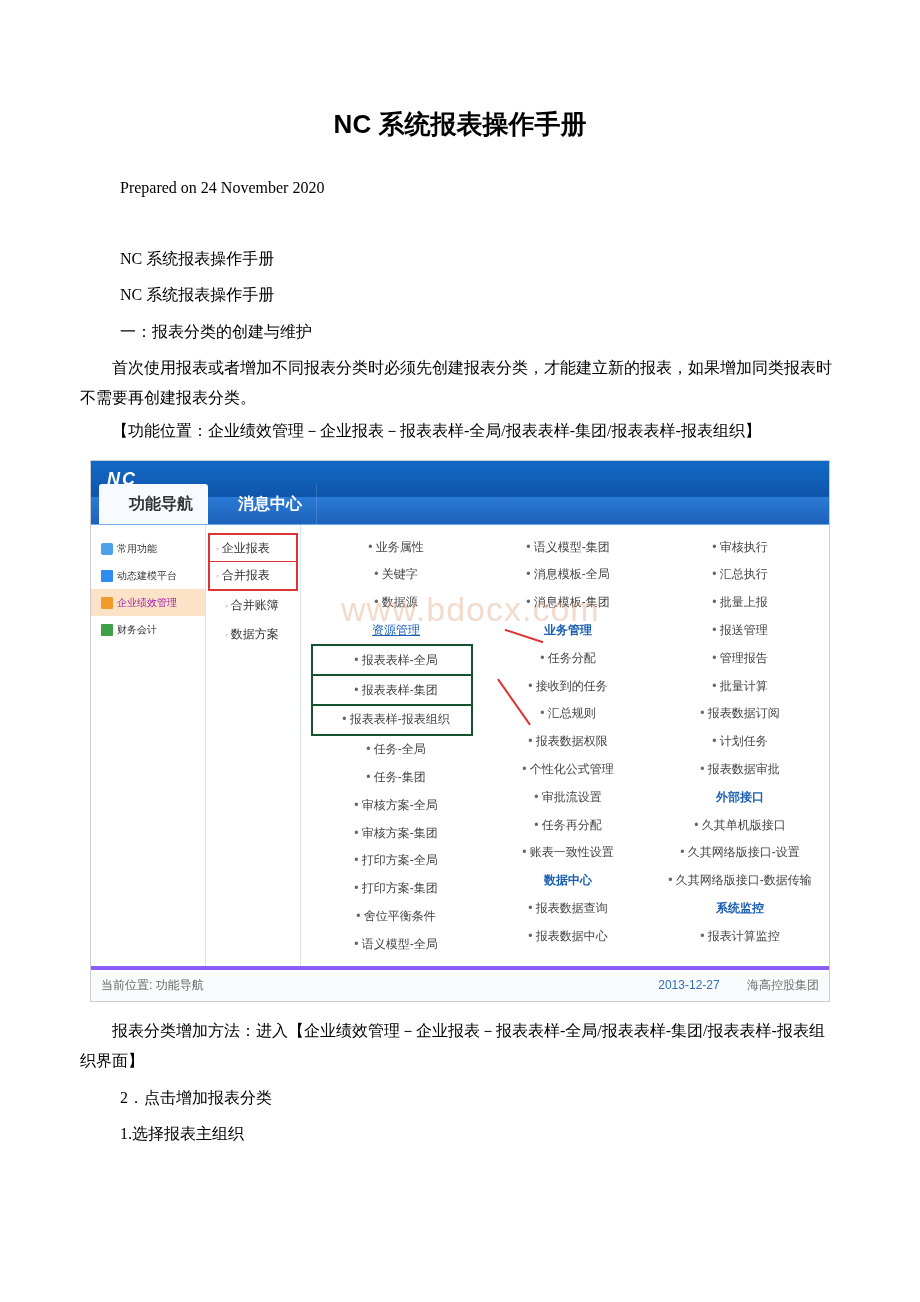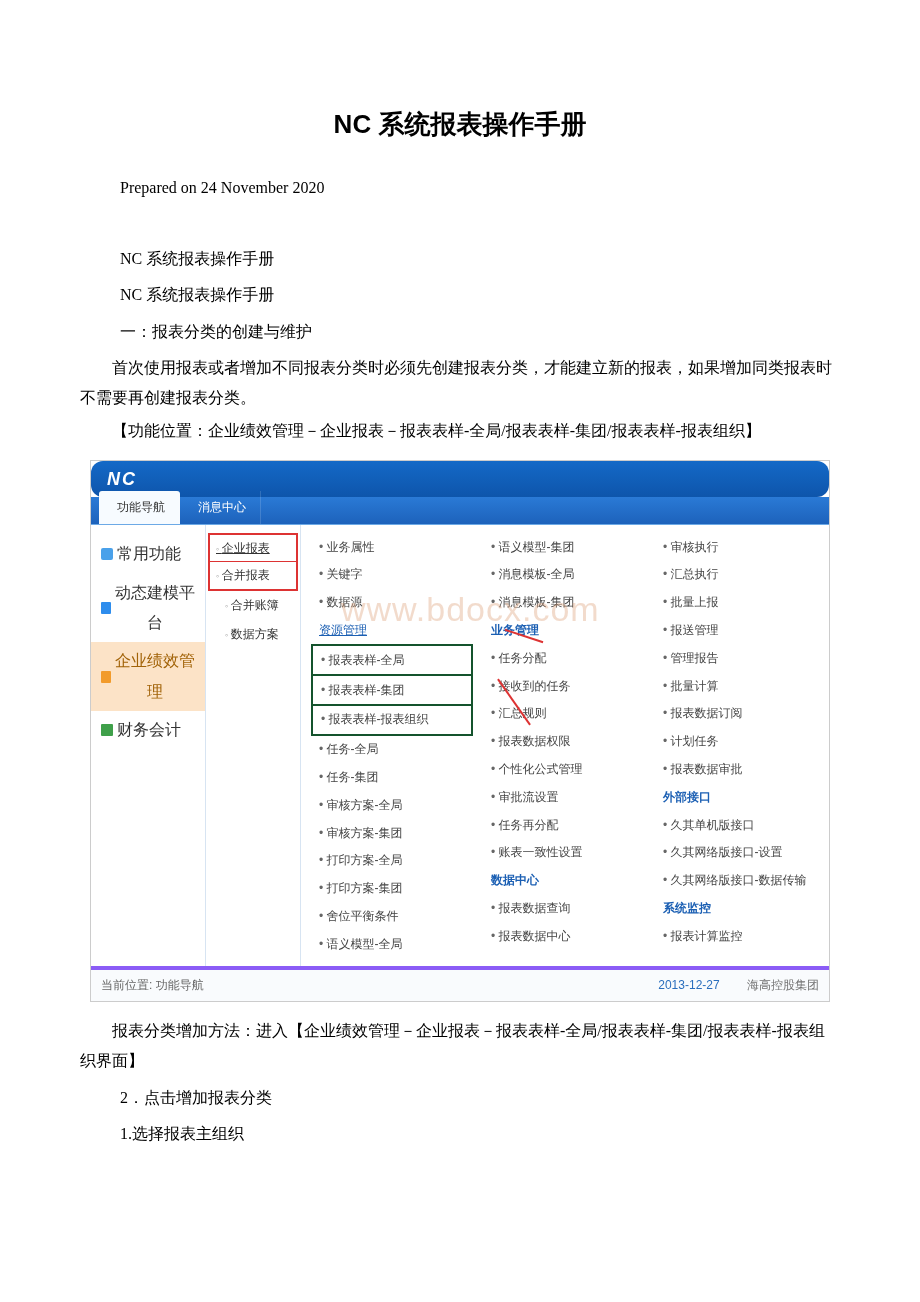--- a/index.html
+++ b/index.html
@@ -37,70 +37,70 @@
     font-size: 12px;
     color: #333;
     position: relative;
   }
   .nc-header {
     background: linear-gradient(#1469c7, #0e55ab);
     height: 36px;
     display: flex;
     align-items: center;
     padding-left: 16px;
-    border-radius: 12px;
   }
   .nc-logo {
     color: #fff;
     font-weight: bold;
     font-style: italic;
     font-size: 18px;
     letter-spacing: 2px;
     font-family: Arial, sans-serif;
   }
   .nc-tabs {
     background: linear-gradient(#2a7ad6, #1d62bb);
     height: 28px;
     display: flex;
     align-items: flex-end;
     padding-left: 8px;
     border-bottom: 1px solid #6ca9e6;
   }
   .nc-tab {
     color: #fff;
-    padding: 5px 14px 5px 18px;
-    font-size: 12px;
+    padding: 5px 14px 5px 30px;
+    font-size: 16px;
     border-right: 1px solid rgba(255,255,255,0.15);
+    font-weight: bold;
   }
   .nc-tab.active {
     background: #f7fbff;
     color: #333;
     border-top-left-radius: 3px;
     border-top-right-radius: 3px;
   }
   .nc-body {
     display: flex;
     background: #f7fbff;
     min-height: 370px;
   }
   .nc-left {
     width: 115px;
     background: #fff;
     border-right: 1px solid #d7e4f2;
     padding: 10px 0;
   }
   .nc-left-item {
     padding: 4px 10px 4px 10px;
-    font-size: 16px;
+    font-size: 10px;
     display: flex;
     align-items: center;
     gap: 4px;
     text-align: center;
   }
-  .nc-left-item.selected { background: #fce3c7; color: #a16207; }
+  .nc-left-item.selected { background: #fce3c7; color: #a21caf; }
   .ico { display:inline-block; width:12px; height:12px; }
   .ico-monitor { background:#4aa1ea; border-radius:2px; }
   .ico-cube { background:#2e8ded; border-radius:1px; }
   .ico-grid { background:#f29b2b; border-radius:1px; }
   .ico-doc { background:#3fa04a; border-radius:1px; }
   .nc-sub {
     width: 95px;
     background:#fff;
     border-right: 1px solid #d7e4f2;
     padding: 10px 0;
@@ -109,21 +109,20 @@
     font-size: 12px;
     padding: 3px 19px;
     color: #333;
   }
   .nc-sub-item::before { content:"◦ "; color:#999; font-size:9px; }
   .nc-sub-item.boxed1 {
     border: 2px solid #d33;
     border-bottom: none;
     margin: -2px 2px -1px 2px;
     padding: 2px 6px;
-    text-decoration: underline;
   }
   .nc-sub-item.boxed2 {
     border: 2px solid #d33;
     border-top: 1px solid #d33;
     margin: 0 2px 0 2px;
     padding: 2px 6px;
   }
   .redline {
     position:absolute;
     width:40px; height:0;
@@ -132,21 +131,21 @@
   }
   .redline.l1 { top:110px; left:203px; }
   .redline.l2 { top:176px; left:185px; transform: rotate(55deg); width:56px; }
   .nc-cols {
     flex: 1;
     display: flex;
     background: #fff;
     padding: 8px 6px;
     position: relative;
   }
-  .nc-col { flex:1; padding: 0 6px; }
+  .nc-col { flex:1; padding: 0 6px; text-align: center; }
   .nc-col li {
     list-style: none;
     font-size: 12px;
     padding: 2.5px 0 2.5px 6px;
     color: #444;
   }
   .nc-col li::before { content:"• "; color:#666; }
   .nc-col li.header { font-weight: bold; color:#1b5fb3; }
   .nc-col li.header::before { content:""; }
   .nc-col li.link { text-decoration: underline; color:#1b5fb3; }

